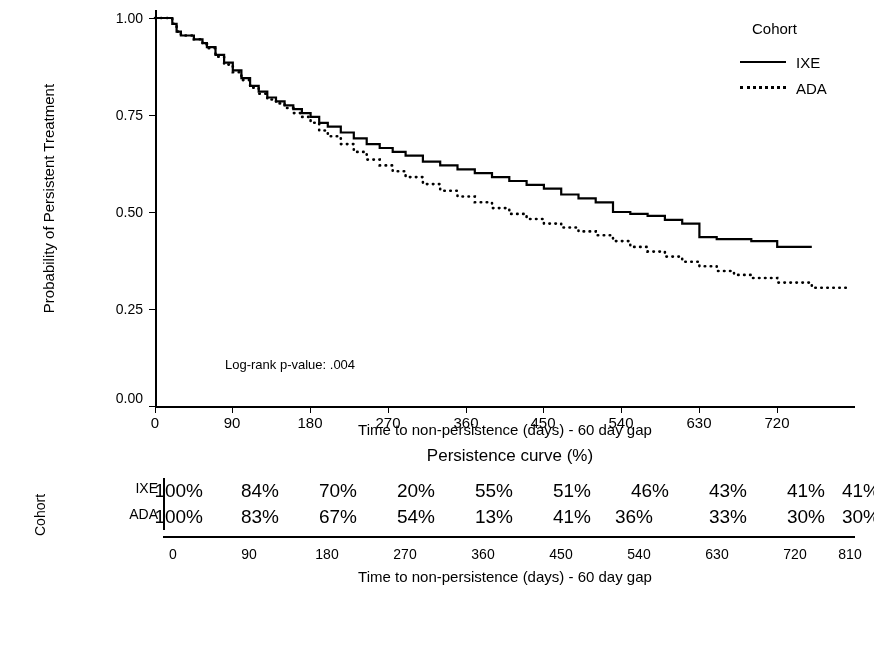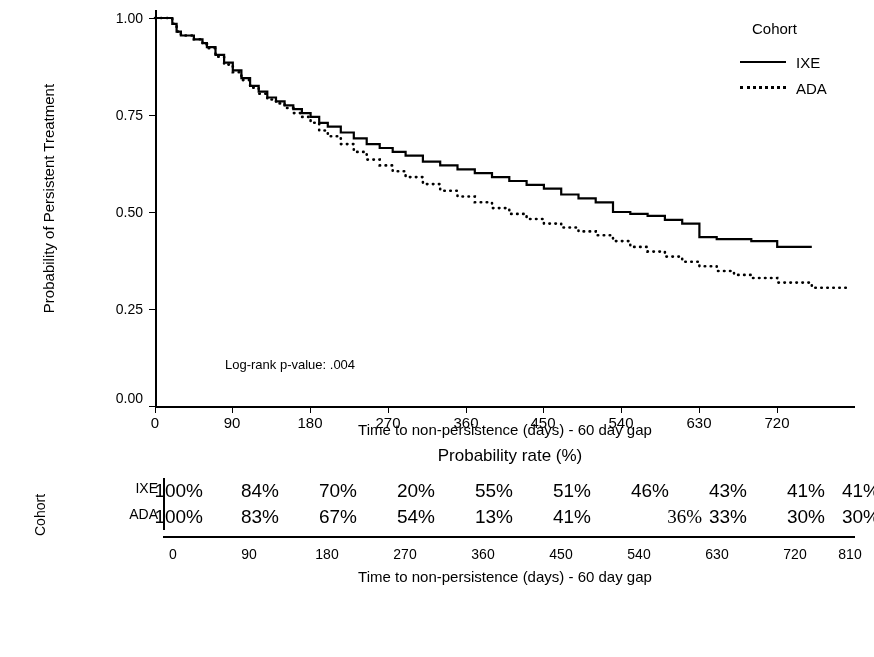--- a/index.html
+++ b/index.html
@@ -248,21 +248,21 @@
       </div>
       <div class="legend-row">
         <span class="legend-key">
             <i class="dotted"></i>
           </span>
         <span class="legend-label">ADA</span>
       </div>
     </div>
   </div>
 
-  <div class="risk-title">Probability rate (%)</div>
+  <div class="risk-title">Persistence curve (%)</div>
 
   <div class="cohort-label">
     <span>Cohort</span>
   </div>
 
   <div class="risk-table">
 
     <div class="tbl-sep" style="left:163px; top:2px; width:1.5px; height:52px;"></div>
 
     <div class="tbl-sep" style="left:163px; top:60px; width:692px; height:1.5px;"></div>
@@ -279,21 +279,21 @@
     <div class="cell" style="left:765px; top:4px;">41%</div>
     <div class="cell" style="left:820px; top:4px;">41%</div>
 
     <div class="row-label" style="left:116px; top:30px;">ADA</div>
     <div class="cell" style="left:143px; top:30px;">100%</div>
     <div class="cell" style="left:219px; top:30px;">83%</div>
     <div class="cell" style="left:297px; top:30px;">67%</div>
     <div class="cell" style="left:375px; top:30px;">54%</div>
     <div class="cell" style="left:453px; top:30px;">13%</div>
     <div class="cell" style="left:531px; top:30px;">41%</div>
-    <div class="cell" style="left:642px; top:30px;font-family:Liberation Serif, serif;">36%</div>
+    <div class="cell" style="left:593px; top:30px;">36%</div>
     <div class="cell" style="left:687px; top:30px;">33%</div>
     <div class="cell" style="left:765px; top:30px;">30%</div>
     <div class="cell" style="left:820px; top:30px;">30%</div>
   </div>
 
   <div class="risk-xlabel" style="left:143px;">0</div>
   <div class="risk-xlabel" style="left:219px;">90</div>
   <div class="risk-xlabel" style="left:297px;">180</div>
   <div class="risk-xlabel" style="left:375px;">270</div>
   <div class="risk-xlabel" style="left:453px;">360</div>

